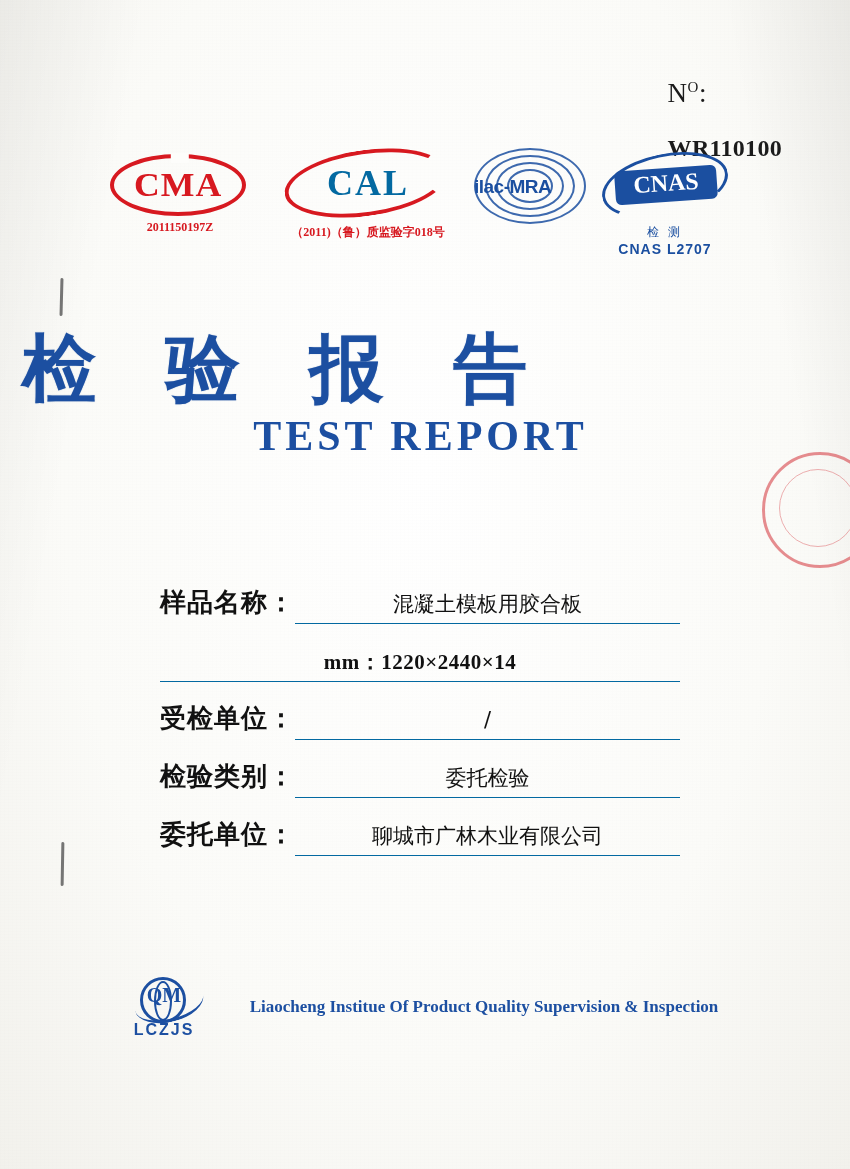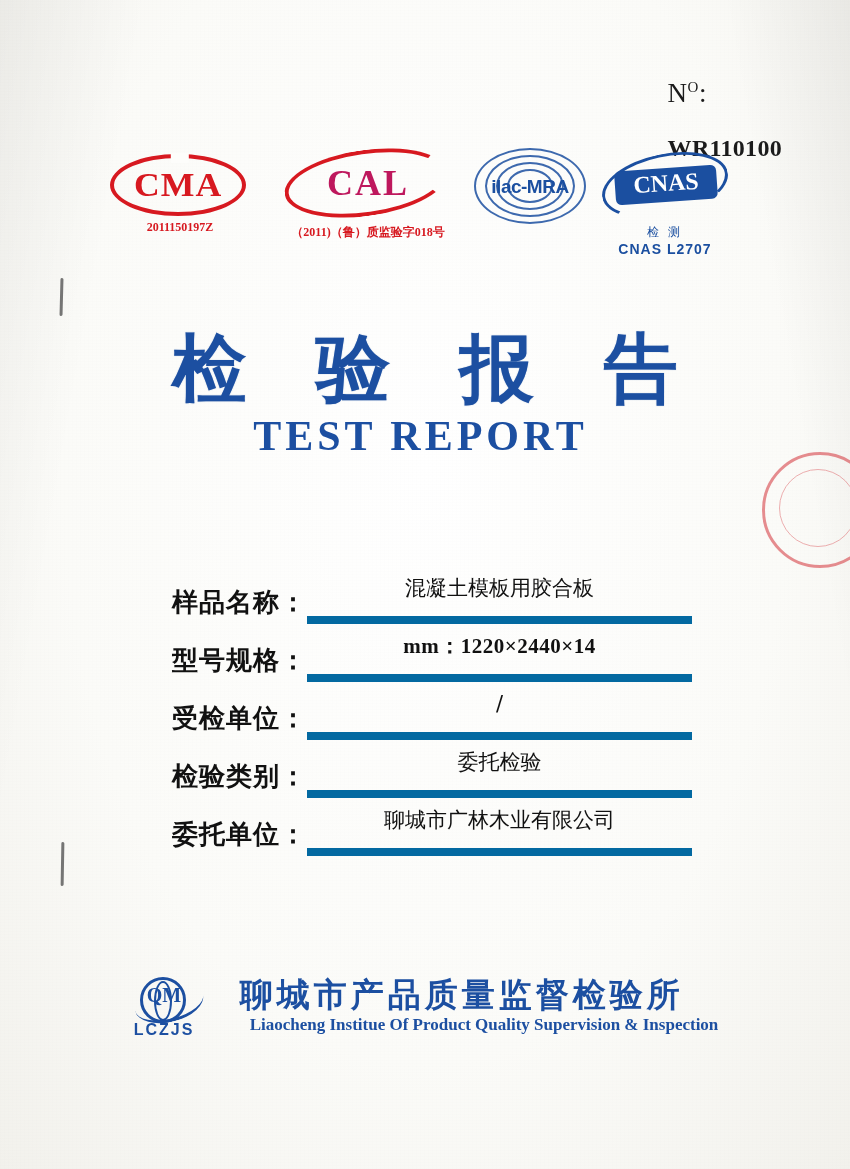--- a/index.html
+++ b/index.html
@@ -135,21 +135,21 @@
     border: 4px solid #d71920;
     border-radius: 50%;
     box-sizing: border-box;
     border-right-color: transparent;
     transform: rotate(-8deg);
   }
   .cal .mark .txt {
     position: absolute;
     left: 0; right: 0; top: 12px;
     text-align: center;
-    color: #be185d;
+    color: #0369a1;
     font-size: 36px;
     font-weight: bold;
     font-family: "Liberation Serif", serif;
     letter-spacing: 2px;
   }
   .cal .cap { color: #d71920; font-size: 12px; font-family: Liberation Serif, serif; }
 
   
   .ilac { left: 470px; top: 0px; width: 120px; }
   .ilac .mark {
@@ -164,21 +164,21 @@
     border-radius: 50%;
     left: 50%;
     top: 50%;
     transform: translate(-50%, -50%);
     opacity: .85;
   }
   .ilac .mark .txt {
     position: absolute;
     left: 0; right: 0;
     top: 28px;
-    text-align: center;
+    text-align: left;
     color: #1b4fa0;
     font-weight: bold;
     font-size: 19px;
     font-family: "Liberation Sans", sans-serif;
     letter-spacing: -.5px;
   }
 
   
   .cnas { left: 590px; top: 0px; width: 150px; }
   .cnas .mark {
@@ -228,21 +228,20 @@
     font-weight: bold;
     letter-spacing: 1px;
     font-family: "Liberation Sans", sans-serif;
   }
 
   
   .title-cn {
     position: absolute;
     top: 320px;
     left: 0; right: 0;
-    text-align: center;
     color: #1c4fa1;
     font-size: 74px;
     font-weight: bold;
     letter-spacing: 22px;
     text-indent: 22px;
     font-family: "DejaVu Sans", "Liberation Sans", sans-serif;
     text-shadow: 0 0 1px rgba(28,79,161,.5);
   }
   .title-en {
     position: absolute;
@@ -276,43 +275,42 @@
     border-radius: 50%;
     opacity: .7;
   }
 
   
   .fields {
     position: absolute;
     top: 566px;
     left: 160px;
     width: 520px;
-    margin-left: 12px;
   }
   .field-row {
     display: flex;
     align-items: flex-end;
     height: 58px;
   }
   .field-label {
     font-size: 26px;
     color: #111;
     font-weight: bold;
     white-space: nowrap;
     font-family: "DejaVu Sans", "Liberation Sans", sans-serif;
     letter-spacing: 1px;
     padding-bottom: 4px;
   }
   .field-value {
     flex: 1;
-    border-bottom: 8px solid #0369a1;
+    border-bottom: 1px solid #0369a1;
     text-align: center;
     font-size: 21px;
     color: #111;
-    padding-bottom: 14px;
+    padding-bottom: 5px;
     font-family: "DejaVu Sans", "Liberation Sans", sans-serif;
     min-height: 26px;
   }
   .field-value.mono {
     font-family: "Liberation Serif", serif;
     font-weight: bold;
     font-size: 21px;
     letter-spacing: .5px;
   }
 
@@ -455,21 +453,20 @@
 <div class="stamp"></div>
 
 <div class="fields">
 
   <div class="field-row">
     <div class="field-label">样品名称：</div>
     <div class="field-value">混凝土模板用胶合板</div>
   </div>
 
   <div class="field-row">
-    <div class="field-label">型号规格：</div>
     <div class="field-value mono">mm：1220×2440×14</div>
   </div>
 
   <div class="field-row">
     <div class="field-label">受检单位：</div>
     <div class="field-value">/</div>
   </div>
 
   <div class="field-row">
     <div class="field-label">检验类别：</div>
@@ -484,16 +481,15 @@
 </div>
 
 <div class="footer">
   <div class="foot-logo">
     <div class="globe"></div>
     <div class="qm">QM</div>
     <div class="swish"></div>
     <div class="abbr">LCZJS</div>
   </div>
   <div class="foot-text">
-    <div class="foot-cn">聊城市产品质量监督检验所</div>
     <div class="foot-en">Liaocheng Institue Of Product Quality Supervision &amp; Inspection</div>
   </div>
 </div>
 
 </body></html>

